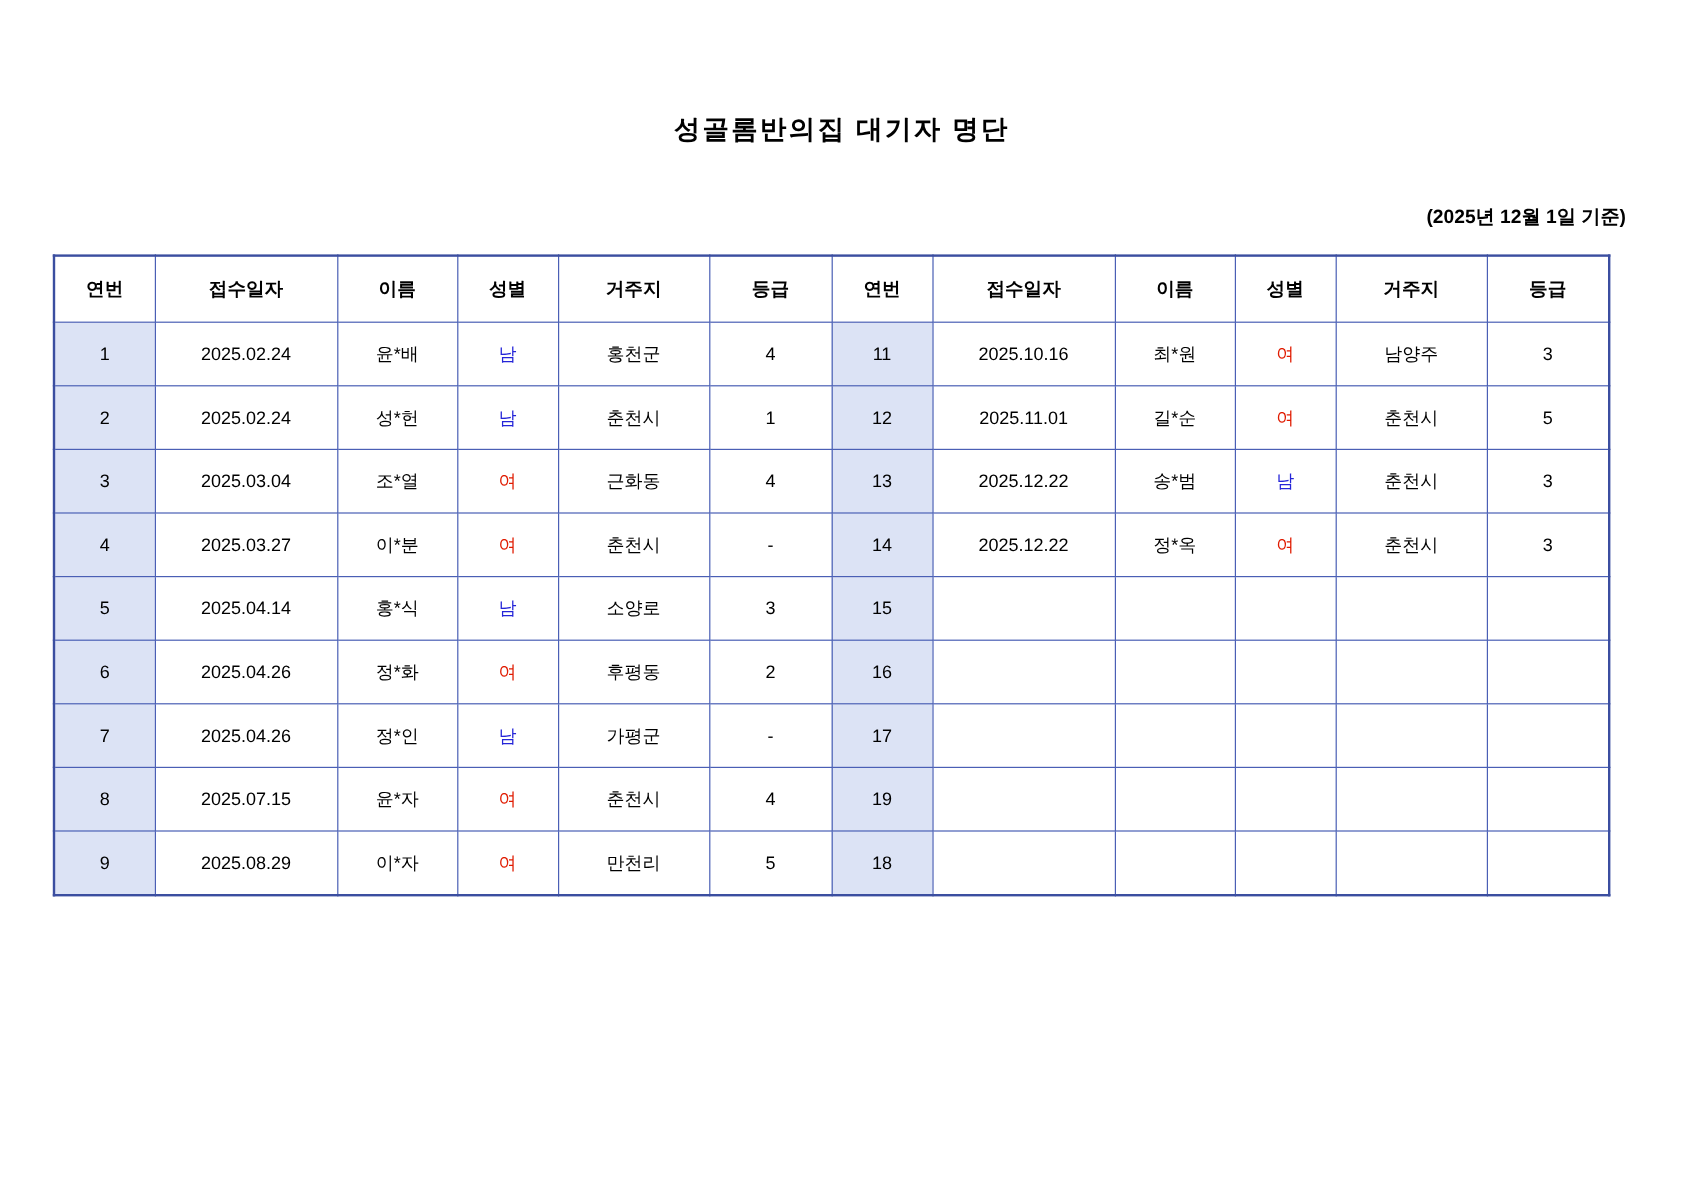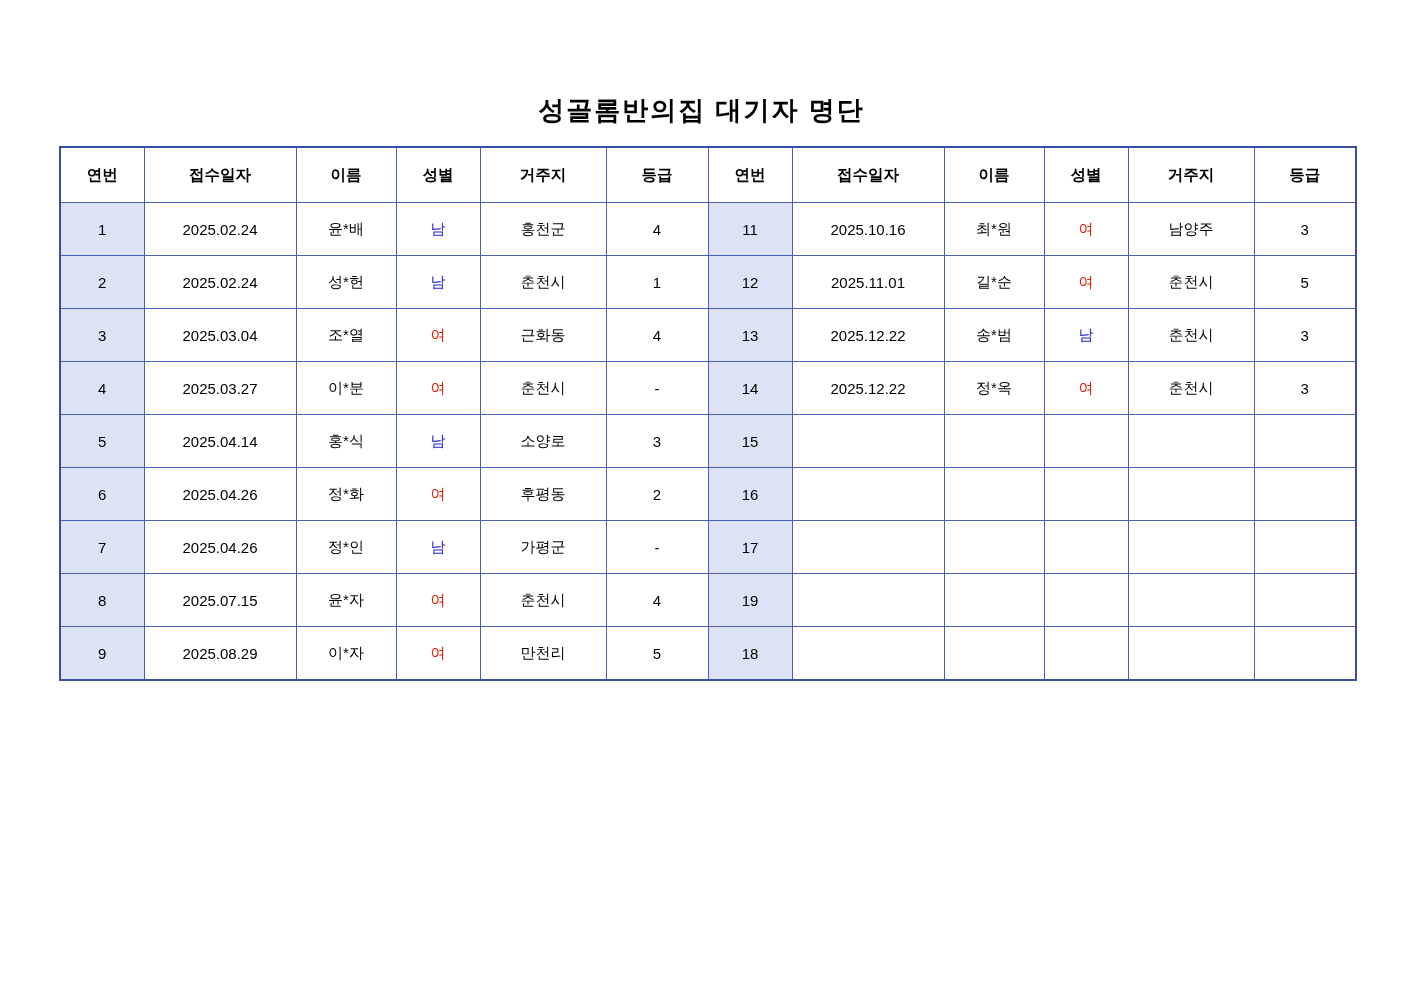--- a/index.html
+++ b/index.html
@@ -16,36 +16,36 @@
     overflow: hidden;
   }
   .page {
     position: relative;
     width: 1403px;
     height: 992px;
     box-sizing: border-box;
   }
   .doc-title {
     text-align: center;
-    font-size: 26px;
+    font-size: 22px;
     font-weight: bold;
     letter-spacing: 2px;
     margin-top: 95px;
     line-height: 1.2;
   }
   .doc-subtitle {
     text-align: right;
     font-size: 16px;
     font-weight: bold;
     margin-top: 50px;
     padding-right: 48px;
   }
   .table-wrap {
     margin-top: 20px;
-    padding-left: 59px;
+    padding-left: 44px;
     padding-right: 48px;
   }
   table.waitlist {
     border-collapse: collapse;
     width: 1296px;
     table-layout: fixed;
     border: 2px solid #3b4ea0;
   }
   table.waitlist th,
   table.waitlist td {
@@ -78,20 +78,21 @@
   .sex-f { color: #e01b00; }
   td.empty { background: #ffffff; }
 </style>
 </head>
 <body>
 
 <div class="page">
 
   <div class="doc-title">성골롬반의집 대기자 명단</div>
 
+  <div class="doc-subtitle">(2025년 12월 1일 기준)</div>
 
   <div class="table-wrap">
     <table class="waitlist">
       <colgroup>
         <col class="col-no">
           <col class="col-date">
           <col class="col-name">
           <col class="col-sex">
           <col class="col-addr">
           <col class="col-grade">

